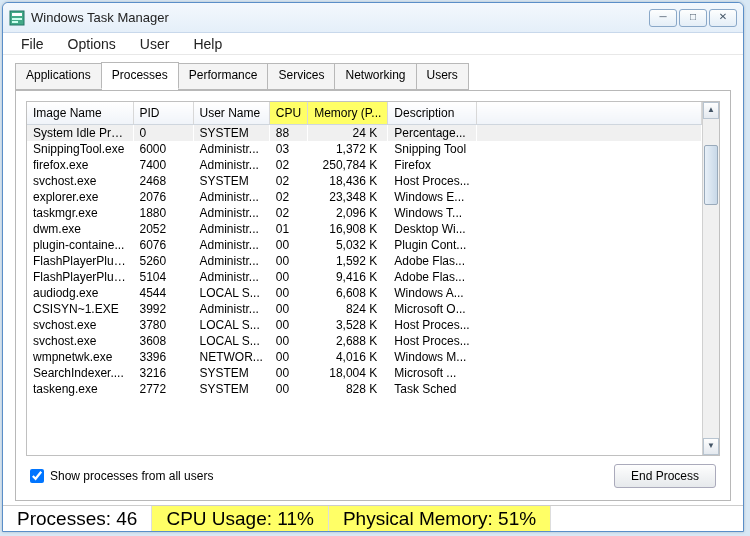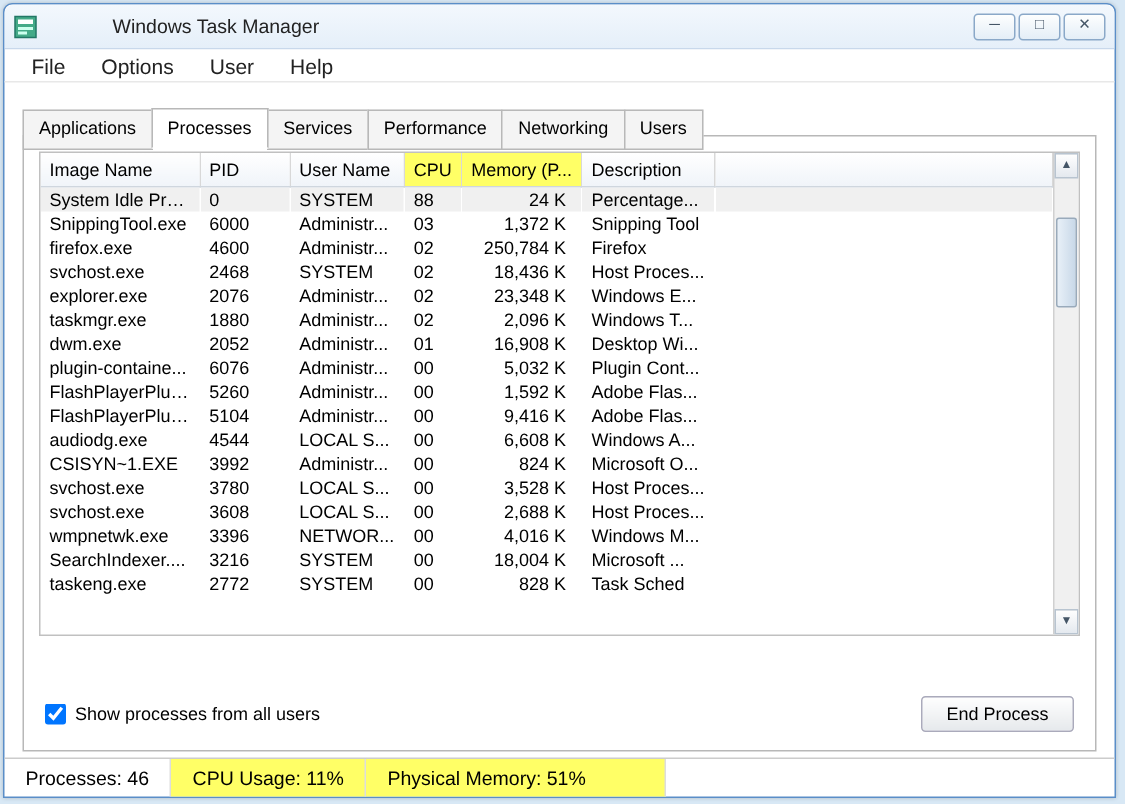--- a/index.html
+++ b/index.html
@@ -1,45 +1,45 @@
 <!DOCTYPE html>
 <html><head>
 <meta charset="utf-8">
 <style>
 * { box-sizing: border-box; margin: 0; padding: 0; font-family: "Segoe UI", Tahoma, sans-serif; }
 body { background: #d8e8f5; width: 750px; height: 536px; overflow: hidden; }
 .window { width: 742px; height: 530px; margin: 2px; background: #fff; border: 1px solid #5a8ec8; border-radius: 6px 6px 0 0; box-shadow: 0 0 3px rgba(0,0,0,0.2); display: flex; flex-direction: column; }
-.titlebar { height: 30px; background: linear-gradient(#f3f8fd, #e5eff9); display: flex; align-items: center; padding: 0 6px; border-radius: 6px 6px 0 0; border-bottom: 1px solid #c8d8eb; gap: 44px; }
+.titlebar { height: 30px; background: linear-gradient(#f3f8fd, #e5eff9); display: flex; align-items: center; padding: 0 6px; border-radius: 6px 6px 0 0; border-bottom: 1px solid #c8d8eb; }
 .titlebar .icon { width: 16px; height: 16px; margin-right: 6px; }
 .titlebar .title { flex: 1; font-size: 13px; color: #222; }
 .winbtns { display: flex; gap: 2px; }
 .winbtn { width: 28px; height: 18px; border: 1px solid #8aa8c8; border-radius: 3px; background: linear-gradient(#fdfefe,#e4eef7); font-size: 10px; text-align: center; line-height: 14px; color: #456; cursor: pointer; }
 .menubar { height: 22px; display: flex; align-items: center; padding: 0 8px; gap: 4px; font-size: 14px; color: #222; border-bottom: 1px solid #e8e8e8; }
 .menubar span { padding: 2px 10px; cursor: default; }
-.tabs { display: flex; padding: 8px 12px 0 12px; font-size: 12px; position: relative; top: 10px; text-align: center; }
+.tabs { display: flex; padding: 8px 12px 0 12px; font-size: 12px; position: relative; top: 0; text-align: center; }
 .tab { padding: 4px 10px 5px 10px; border: 1px solid #b8b8b8; border-bottom: 1px solid #b8b8b8; background: #f4f4f4; margin-right: -1px; cursor: pointer; position: relative; }
 .tab.active { background: #fff; border-bottom-color: #fff; z-index: 2; padding-top: 5px; padding-bottom: 6px; top: -1px; }
-.content { margin: 0 12px 4px 12px; border: 1px solid #b8b8b8; flex: 1; display: flex; flex-direction: column; padding: 10px; overflow: hidden; gap: 32px; }
+.content { margin: 0 12px 4px 12px; border: 1px solid #b8b8b8; flex: 1; display: flex; flex-direction: column; padding: 10px; overflow: hidden; }
 .table-wrap { flex: 1; border: 1px solid #c0c0c0; display: flex; overflow: hidden; }
 .table-inner { flex: 1; overflow: hidden; position: relative; }
 table { border-collapse: collapse; width: 100%; font-size: 12px; }
 thead th { text-align: left; font-weight: normal; background: linear-gradient(#fff,#f0f4f9); border-right: 1px solid #d8d8d8; border-bottom: 1px solid #cfd6de; padding: 4px 6px; position: sticky; top: 0; white-space: nowrap; }
 thead th.hl { background: #ffff66; }
 tbody td { padding: 1px 6px; border-right: 1px solid transparent; white-space: nowrap; overflow: hidden; text-overflow: ellipsis; }
 tbody tr.sel td { background: #f0f0f0; }
 .c-img { width: 106px; max-width:106px; } .c-pid { width: 60px; } .c-user { width: 75px; } .c-cpu { width: 38px; text-align: left; } .c-mem { width: 78px; text-align: right; } .c-desc { width: 72px; } .c-blank{}
 .scrollbar { width: 17px; background: #f0f0f0; border-left: 1px solid #d0d0d0; display: flex; flex-direction: column; }
 .sb-btn { height: 17px; background: linear-gradient(#fefefe,#e4e9ef); border: 1px solid #b8c4d0; font-size: 8px; text-align:center; line-height:14px; color:#456;}
 .sb-track { flex:1; position:relative; }
 .sb-thumb { position:absolute; left:1px; right:1px; top:26px; height:60px; background: linear-gradient(to right,#e8f0f8,#c8d8e8); border:1px solid #9ab; border-radius:2px;}
 .footer-row { display: flex; align-items: center; justify-content: space-between; padding: 8px 4px 2px 4px; font-size: 12px; }
 .chk { display: flex; align-items: flex-end; gap: 6px; }
 .chk input { width: 14px; height: 14px; }
 .endbtn { padding: 4px 16px; font-size: 12px; border: 1px solid #aab; border-radius: 3px; background: linear-gradient(#fefefe,#e6e9ec); cursor: pointer; }
-.statusbar { height: 26px; border-top: 1px solid #ccc; display: flex; align-items: center; font-size: 13px; }
+.statusbar { height: 26px; border-top: 1px solid #ccc; display: flex; align-items: center; font-size: 19px; }
 .stat { padding: 0 14px; border-right: 1px solid #ddd; height: 100%; display: flex; align-items: center; }
 .stat.hl { background: #ffff66; }
 td.num { text-align: right; padding-right: 10px; }
 </style>
 </head>
 <body>
 
 <div class="window">
   <div class="titlebar">
     <svg class="icon" viewBox="0 0 16 16">
@@ -59,22 +59,22 @@
   <div class="menubar">
     <span>File</span>
     <span>Options</span>
     <span>User</span>
     <span>Help</span>
   </div>
 
   <div class="tabs">
     <div class="tab">Applications</div>
     <div class="tab active">Processes</div>
+    <div class="tab">Performance</div>
     <div class="tab">Services</div>
-    <div class="tab">Performance</div>
     <div class="tab">Networking</div>
     <div class="tab">Users</div>
   </div>
 
   <div class="content">
     <div class="table-wrap">
       <div class="table-inner">
         <table>
           <thead>
             <tr>
@@ -101,21 +101,21 @@
                 <td class="c-img">SnippingTool.exe</td>
                 <td class="c-pid">6000</td>
                 <td class="c-user">Administr...</td>
                 <td class="c-cpu">03</td>
                 <td class="c-mem num">1,372 K</td>
                 <td class="c-desc">Snipping Tool</td>
                 <td class="c-blank"></td>
               </tr>
               <tr>
                 <td class="c-img">firefox.exe</td>
-                <td class="c-pid">4600</td>
+                <td class="c-pid">7400</td>
                 <td class="c-user">Administr...</td>
                 <td class="c-cpu">02</td>
                 <td class="c-mem num">250,784 K</td>
                 <td class="c-desc">Firefox</td>
                 <td class="c-blank"></td>
               </tr>
               <tr>
                 <td class="c-img">svchost.exe</td>
                 <td class="c-pid">2468</td>
                 <td class="c-user">SYSTEM</td>

